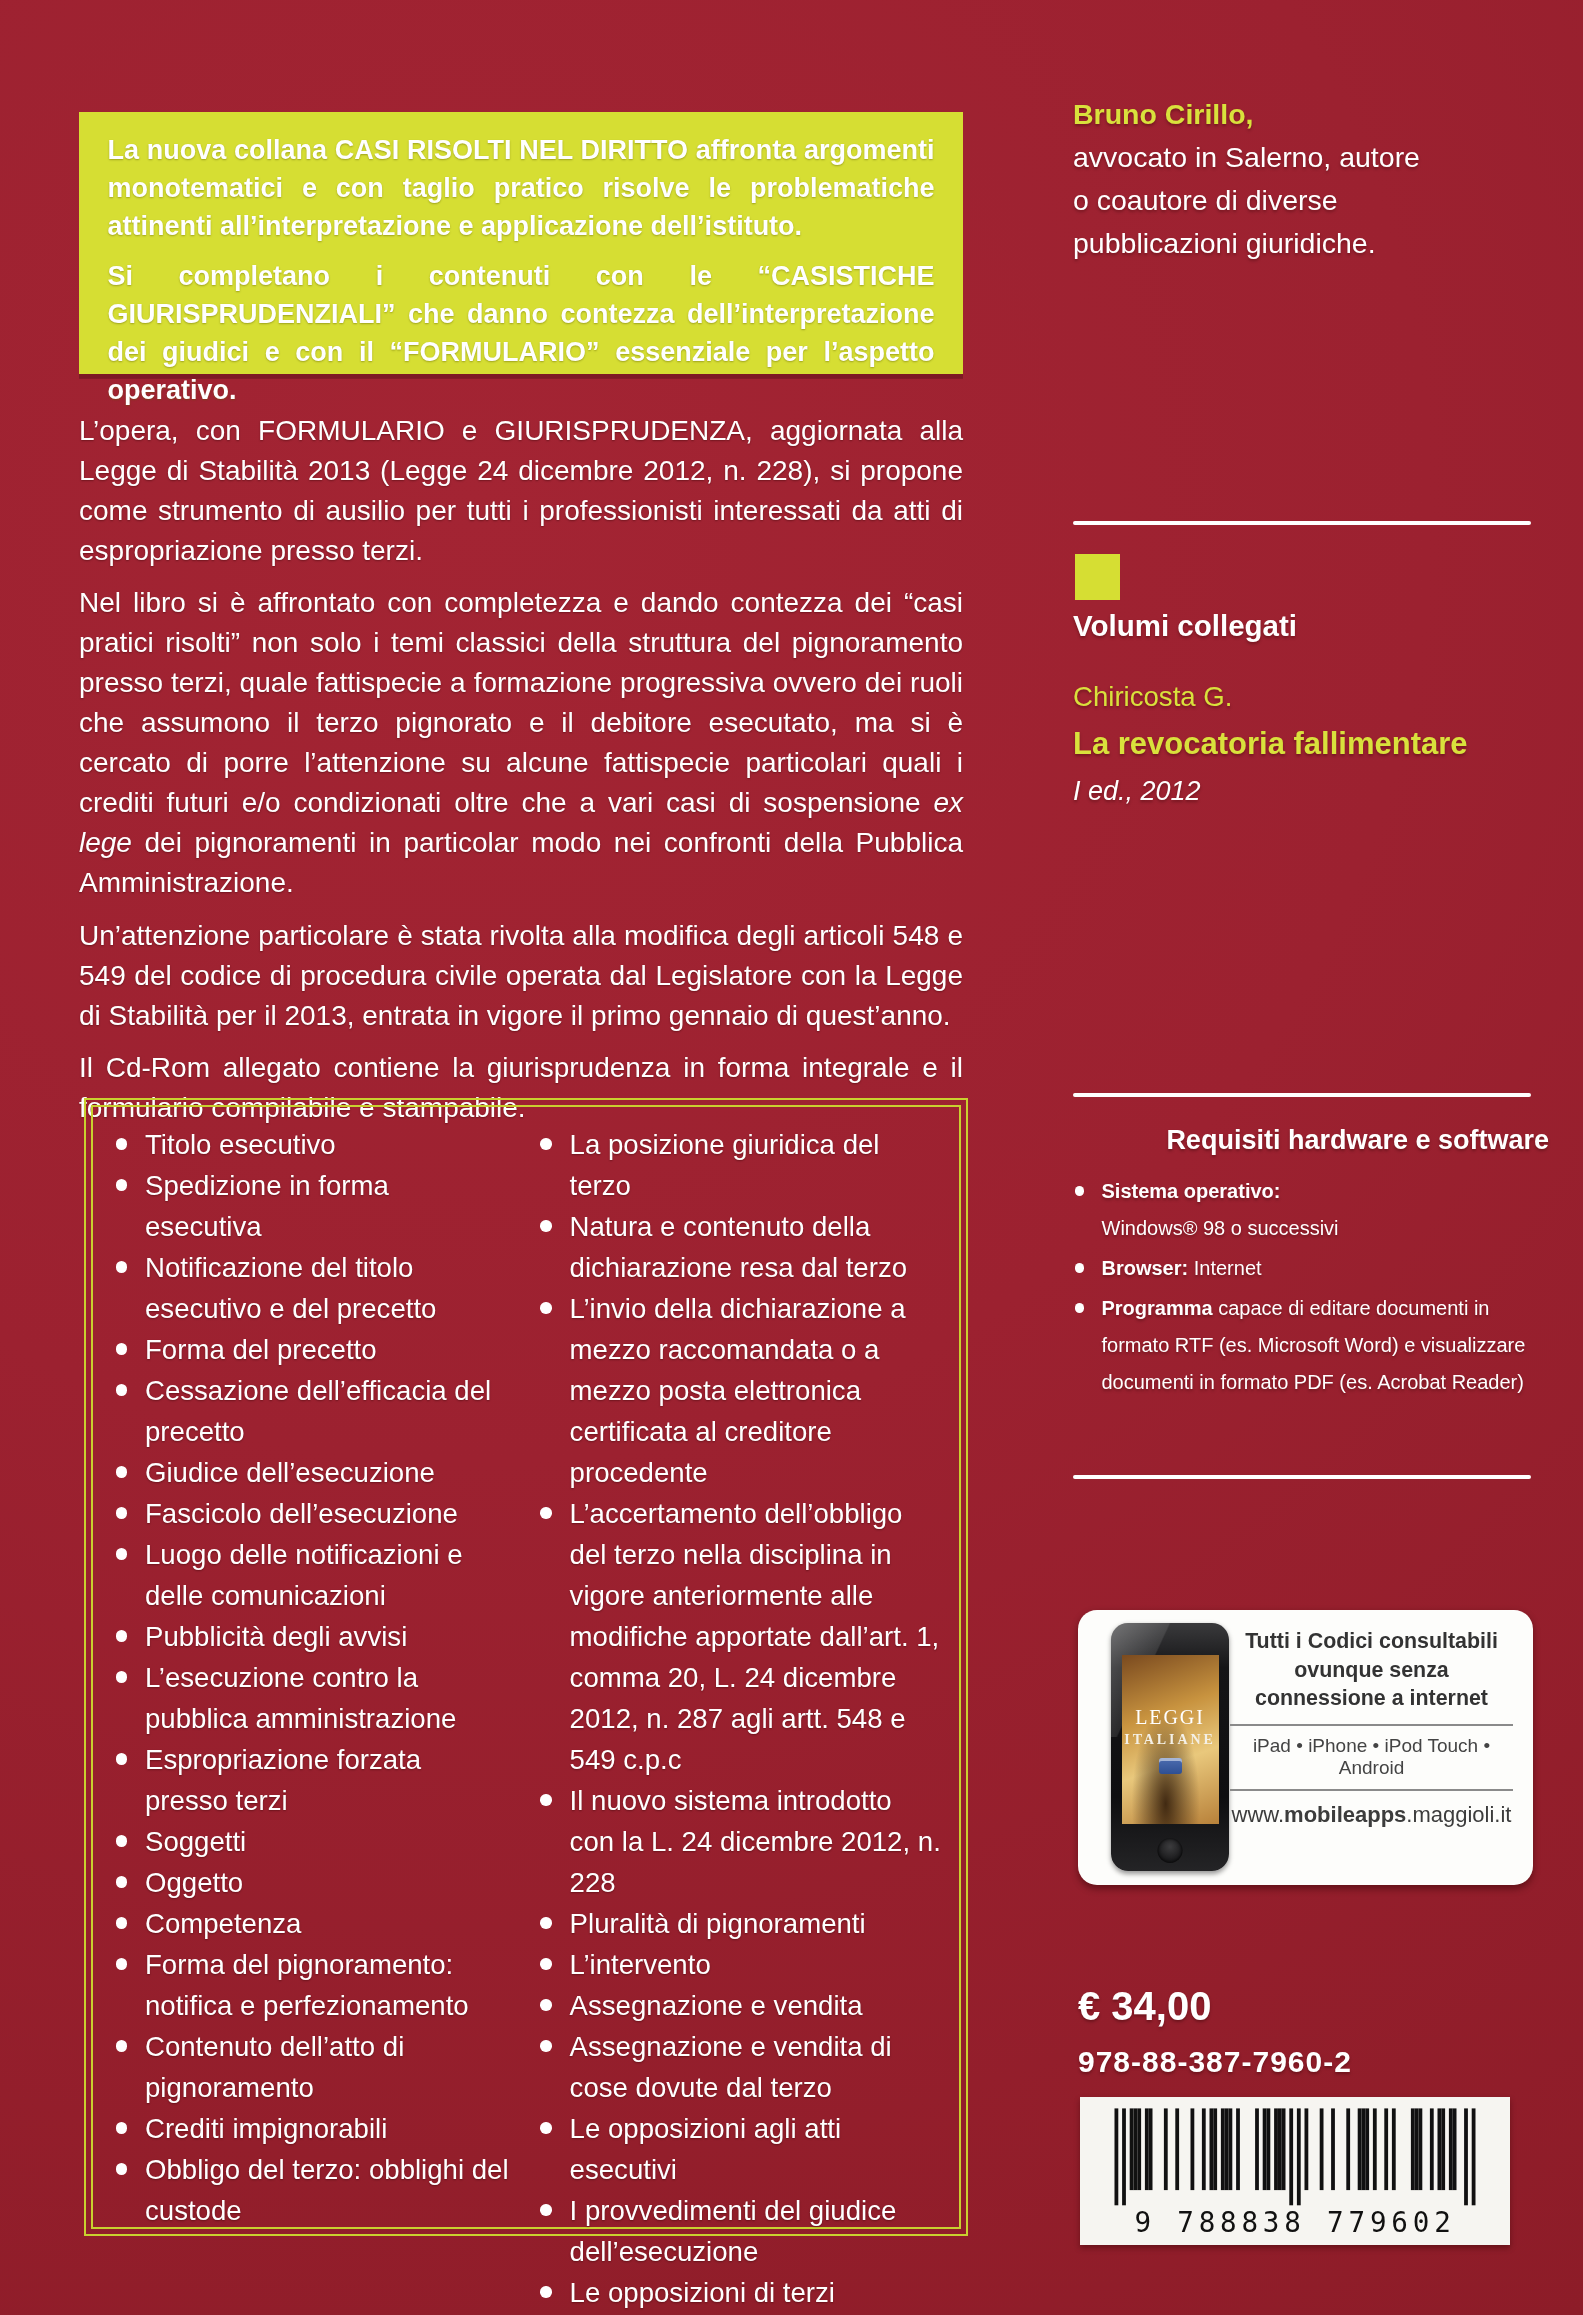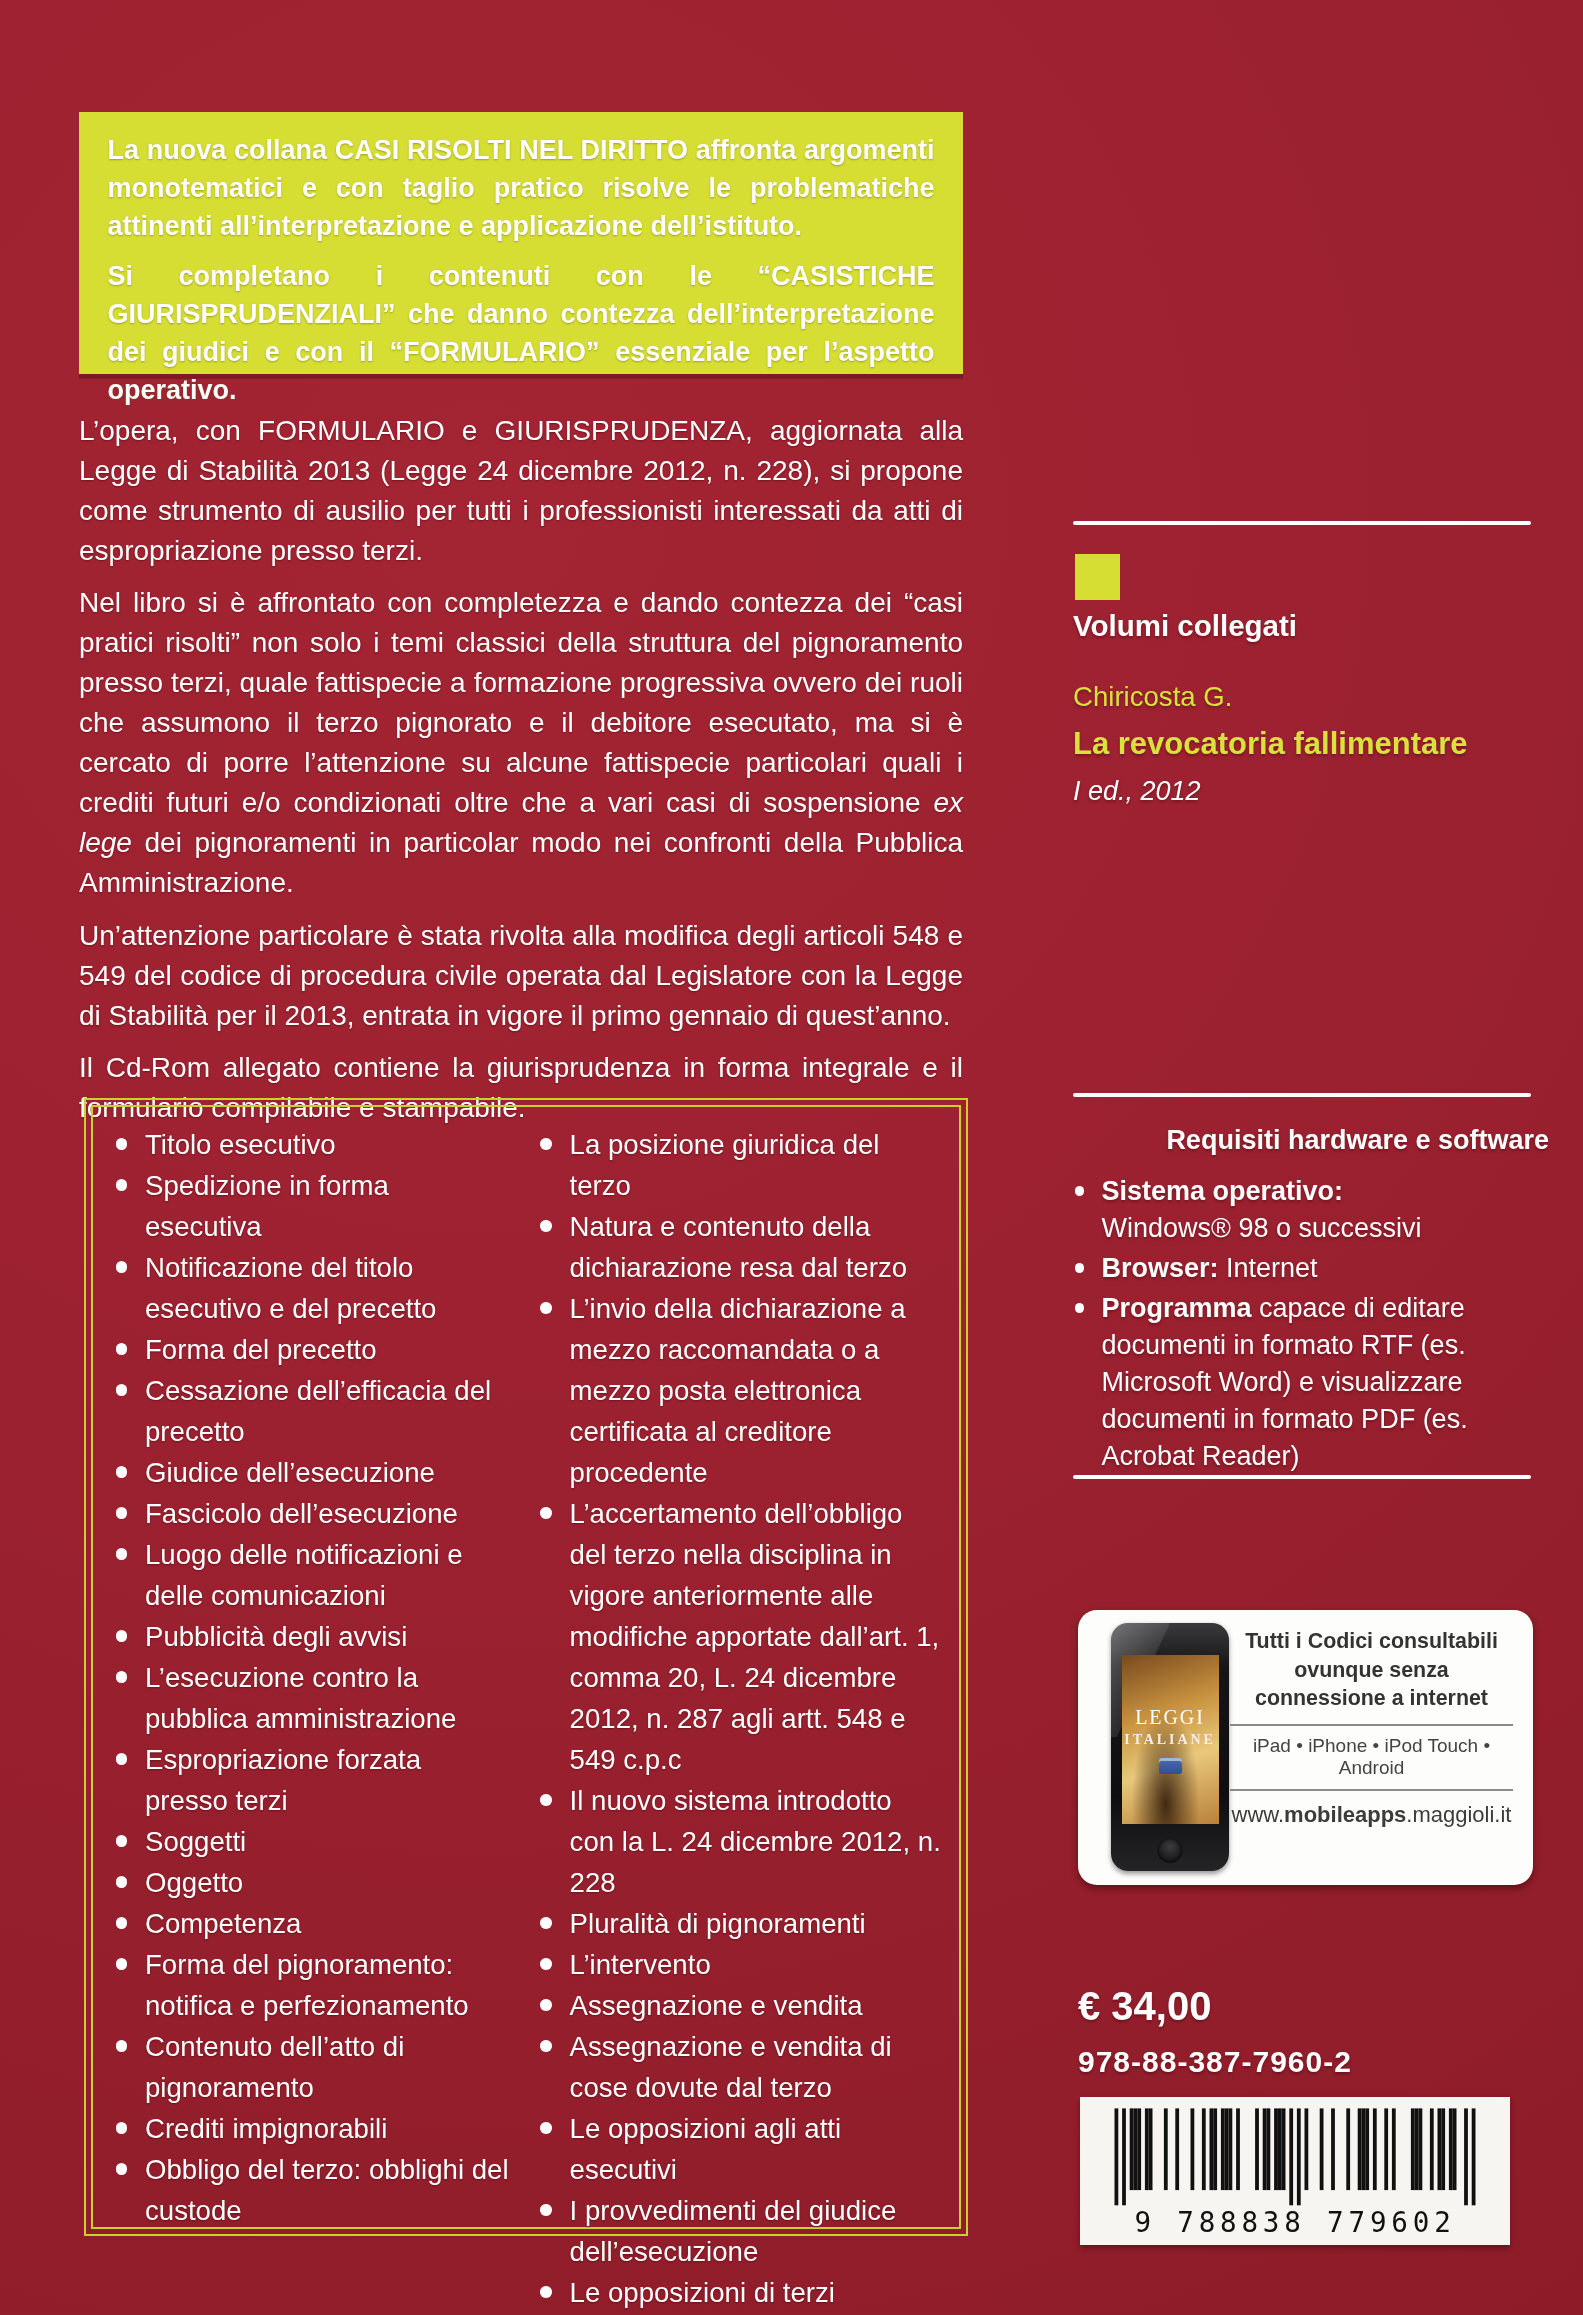--- a/index.html
+++ b/index.html
@@ -63,21 +63,21 @@
   .related{position:absolute; left:1073px; top:609px; width:468px;}
   .related .heading{color:#fff; font-weight:700; font-size:29.5px; margin:0 0 38px 0;}
   .related .r-author{color:#d9e13c; font-size:27.6px; margin:0 0 13.3px 0;}
   .related .r-title{color:#d9e13c; font-weight:700; font-size:31px; margin:0 0 13.3px 0;}
   .related .r-ed{color:#fff; font-style:italic; font-size:27px; margin:0;}
 
   .requirements{position:absolute; left:1073px; top:1125px; width:476px;}
   .requirements .heading{color:#fff; font-weight:700; font-size:27px; margin:0 0 17px 0;text-align:right;}
   .requirements ul{list-style:none; margin:0; padding:0;}
   .requirements li{
-    position:relative; padding-left:28.5px; color:#fff; font-size:27px; line-height:37px; margin:0 0 2.9px 0;
+    position:relative; padding-left:28.5px; color:#fff; font-size:20px; line-height:37px; margin:0 0 2.9px 0;
   }
   .requirements li::before{
     content:""; position:absolute; left:1.9px; top:13.3px; width:9.5px; height:9.5px; border-radius:50%; background:#fff;
   }
   .requirements .req-bold{font-weight:700;}
   .requirements .block{display:block;}
 
   
   .app-card{
     position:absolute; left:1078px; top:1610px; width:455px; height:275px;
@@ -181,20 +181,26 @@
           <li>Assegnazione e vendita</li>
           <li>Assegnazione e vendita di cose dovute dal terzo</li>
           <li>Le opposizioni agli atti esecutivi</li>
           <li>I provvedimenti del giudice dell’esecuzione</li>
           <li>Le opposizioni di terzi</li>
           <li>La sospensione del processo esecutivo</li>
         </ul>
     </div>
   </div>
 
+  <div class="author-block txtshadow">
+    <div class="author-name">Bruno Cirillo,</div>
+    <div class="line">avvocato in Salerno, autore</div>
+    <div class="line">o coautore di diverse</div>
+    <div class="line">pubblicazioni giuridiche.</div>
+  </div>
 
   <div class="rule rule-1"></div>
   <div class="accent-square"></div>
 
   <div class="related txtshadow">
     <p class="heading">Volumi collegati</p>
     <p class="r-author">Chiricosta G.</p>
     <p class="r-title">La revocatoria fallimentare</p>
     <p class="r-ed">I ed., 2012</p>
   </div>

